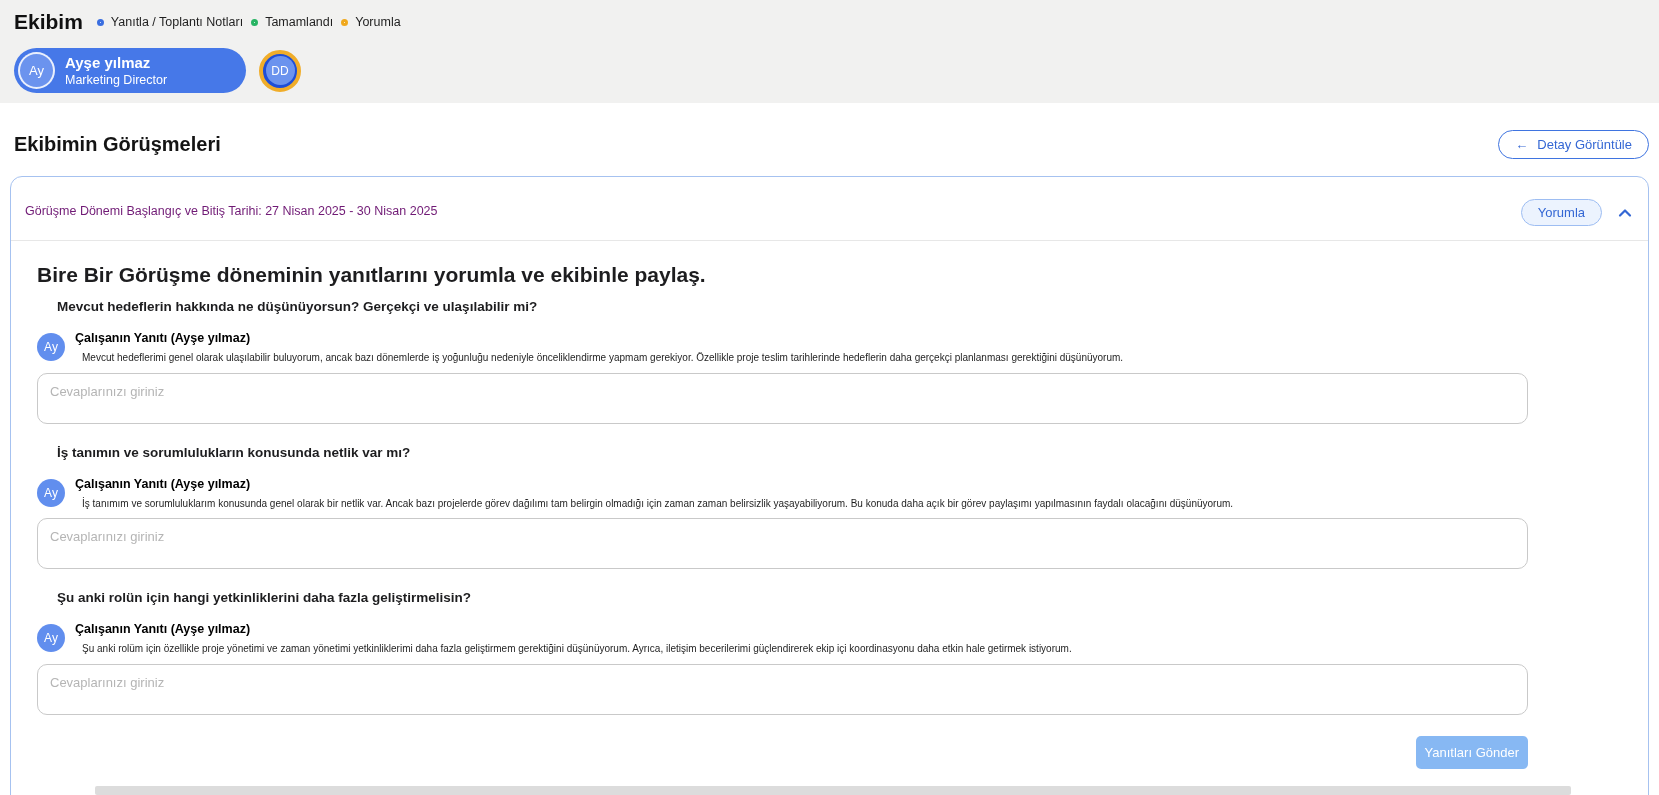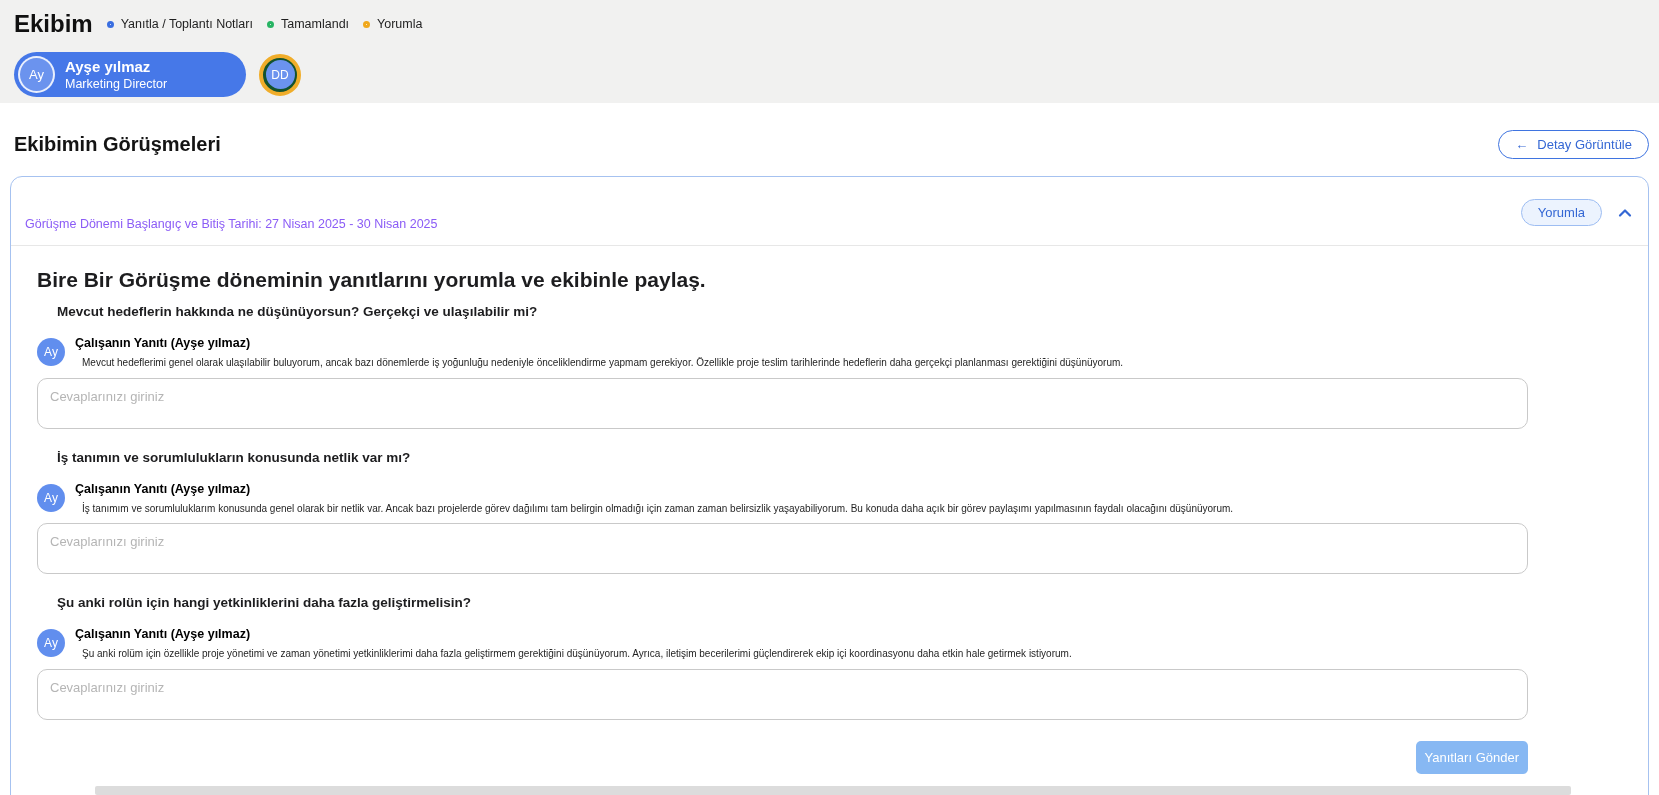--- a/index.html
+++ b/index.html
@@ -2,57 +2,57 @@
 <html><head>
 <meta charset="utf-8">
 <style>
   * { margin:0; padding:0; box-sizing:border-box; }
   html,body { width:1659px; height:795px; overflow:hidden; background:#fff;
     font-family:"Liberation Sans","DejaVu Sans",sans-serif; color:#1d1d1f; }
 
   
   .topbar { background:#f1f1f0; padding:10px 14px 13px 14px; height:103px; }
   .topbar-row1 { display:flex; align-items:center; }
-  .app-title { font-size:24px; font-weight:700; color:#101010; }
-  .legend { display:flex; align-items:center; margin-left:14px; gap:14px; }
+  .app-title { font-size:21px; font-weight:700; color:#101010; }
+  .legend { display:flex; align-items:center; margin-left:14px; gap:8px; }
   .legend-item { display:flex; align-items:center; gap:7px; }
   .legend-dot { width:7px; height:7px; border-radius:50%; background:#fff; border-style:solid; border-width:3.5px; }
   .legend-dot.blue { border-color:#3a6ee0; }
   .legend-dot.green { border-color:#27b463; }
   .legend-dot.orange { border-color:#f0a81c; }
   .legend-label { font-size:12.5px; color:#1f1f1f; }
 
   .topbar-row2 { display:flex; align-items:center; gap:13px; margin-top:14px; }
   .member-pill { display:flex; align-items:center; gap:10px; width:232px; height:45px;
     background:#4678e8; border-radius:23px; padding-left:4px; cursor:pointer; }
   .member-avatar { width:37px; height:37px; border-radius:50%; background:#6b93ee;
     border:2px solid rgba(255,255,255,.85); color:#fff; font-size:13px;
     display:flex; align-items:center; justify-content:center; flex:0 0 auto; }
   .member-name { font-size:15px; font-weight:700; color:#fff; line-height:1.3; }
   .member-role { font-size:12.5px; color:#fff; line-height:1.3; }
   .dd-outer { width:42px; height:42px; border-radius:50%; border:4px solid #f0ad2a;
-    background:#14532d; display:flex; align-items:center; justify-content:center; cursor:pointer; }
+    background:#1d4ed8; display:flex; align-items:center; justify-content:center; cursor:pointer; }
   .dd-inner { width:29px; height:29px; border-radius:50%; background:#6b93ee; color:#fff;
     font-size:12px; display:flex; align-items:center; justify-content:center; }
 
   
   .page-head { display:flex; align-items:center; justify-content:space-between;
     margin:27px 10px 0 14px; }
   .page-title { font-size:20px; font-weight:700; color:#141414; }
   .detail-btn { display:flex; align-items:center; gap:9px; border:1px solid #3f74e0;
     background:#fff; color:#3467d4; font-size:13px; border-radius:16px;
     padding:6px 16px; cursor:pointer; font-family:inherit; }
 
   
   .card { margin:17px 10px 0 10px; border:1px solid #a6c2f0; border-radius:12px;
     height:660px; background:#fff; }
   .card-head { display:flex; align-items:flex-start; justify-content:space-between;
     padding:14px 14px 14px 14px; }
   .card-title { font-size:15px; font-weight:700; color:#1d1d1f; }
-  .card-sub { font-size:12.5px; color:#8b5cf6; margin-top:26px; }
+  .card-sub { font-size:12.5px; color:#701a75; margin-top:13px; }
   .card-head-right { display:flex; align-items:center; gap:14px; margin-top:8px; }
   .yorumla-btn { background:#ecf3fe; border:1px solid #9dbdf2; color:#3467d4;
     font-size:13px; border-radius:14px; padding:5px 16px; cursor:pointer; font-family:inherit; }
   .chev { width:18px; height:18px; cursor:pointer; display:flex; align-items:center; justify-content:center; }
   .divider { border-top:1px solid #e7e7e7; }
 
   .card-body { padding:12px 26px 0 26px; }
   .intro { font-size:21px; font-weight:700; color:#1d1d1f; margin:10px 0 12px 0; }
   .question { font-size:13.5px; font-weight:700; color:#1d1d1f; margin:0 0 17px 20px; }
   .answer-row { display:flex; gap:10px; margin-bottom:7px; }

